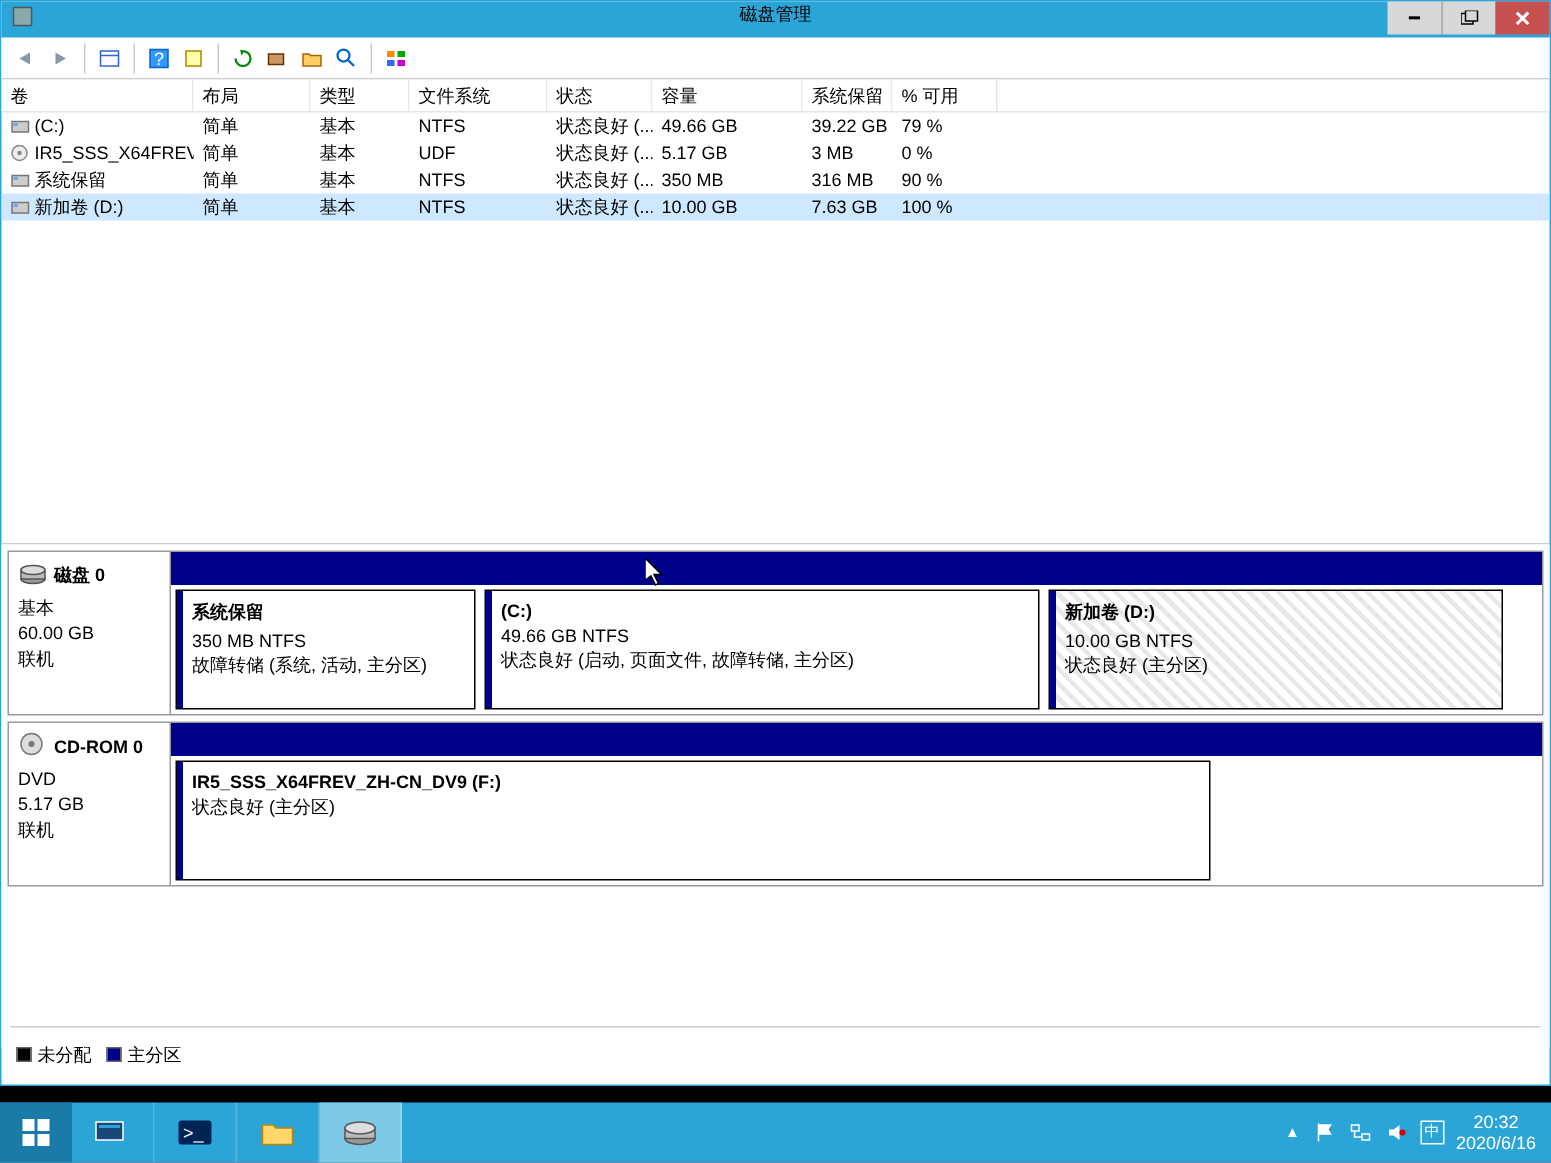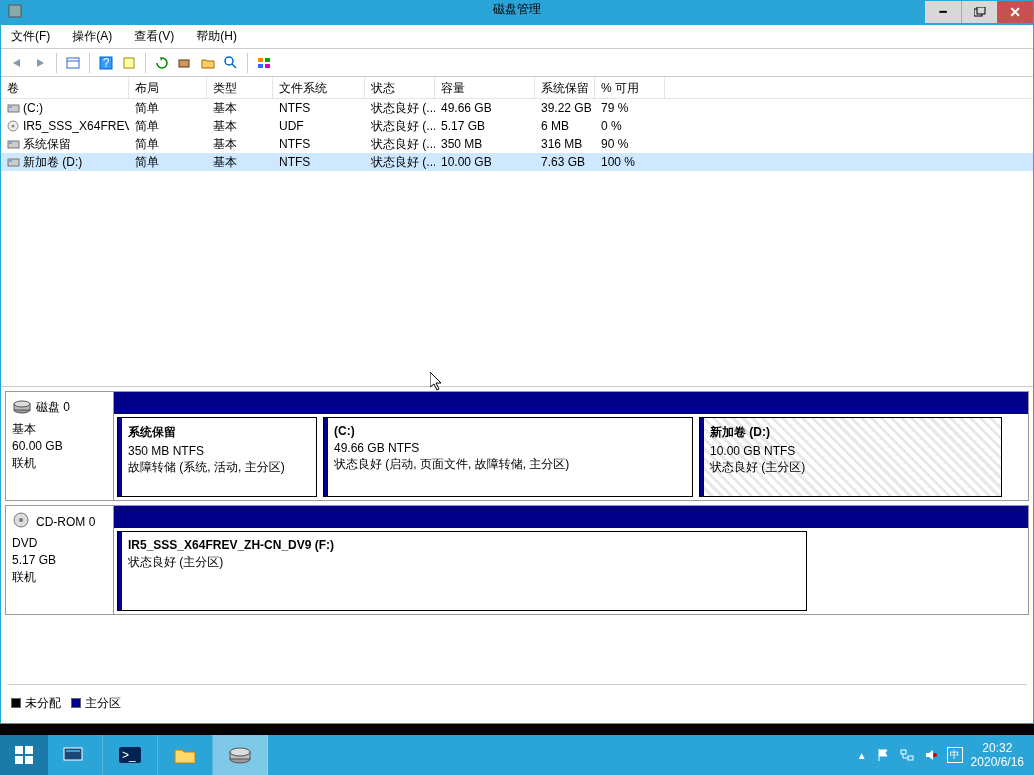--- a/index.html
+++ b/index.html
@@ -30,21 +30,21 @@
 .col-type{width:66px}
 .col-fs{width:92px}
 .col-status{width:70px}
 .col-cap{width:100px}
 .col-free{width:60px}
 .col-pct{width:70px}
 .vol-icon{width:14px;height:12px;display:inline-flex;align-items:center;justify-content:center}
 .disk-panel{flex:1;overflow:auto;background:#fff;padding:0}
 .disk-row{display:flex;border:1px solid #999;margin:4px;min-height:110px}
 .disk-info{width:108px;padding:6px;border-right:1px solid #999;background:#fff}
-.disk-info-title{font-weight:normal;display:flex;align-items:center;gap:4px;margin-bottom:4px}
+.disk-info-title{font-weight:bold;display:flex;align-items:center;gap:4px;margin-bottom:4px}
 .disk-info-line{line-height:17px}
 .disk-parts{flex:1;display:flex;flex-direction:column}
 .parts-headerbar{height:22px;background:#00008b;width:100%}
 .parts-body{flex:1;display:flex}
 .partition{border:1px solid #000;margin:3px 3px 3px 3px;padding:6px;position:relative}
 .partition.hatched{background:repeating-linear-gradient(45deg,#e8e8e8 0,#e8e8e8 3px,#fff 3px,#fff 7px)}
 .part-stripe{position:absolute;left:0;top:0;bottom:0;width:4px;background:#00008b}
 .part-title{font-weight:bold;margin-bottom:2px;padding-left:4px}
 .part-line{padding-left:4px;line-height:16px}
 .legend{position:absolute;bottom:2px;left:6px;height:18px;display:flex;align-items:center;gap:10px;padding:18px 4px;background:#fff;width:calc(100% - 12px);border-top:1px solid #ccc}
@@ -75,26 +75,20 @@
       <div class="titlebar-btn max">
         <svg width="12" height="10">
             <rect x="0" y="2" width="8" height="7" fill="none" stroke="#000"></rect>
             <rect x="3" y="0" width="8" height="7" fill="#d8d8d8" stroke="#000"></rect>
           </svg>
       </div>
       <div class="titlebar-btn close">✕</div>
     </div>
   </div>
 
-  <div class="menubar">
-    <span class="menubar-item">文件(F)</span>
-    <span class="menubar-item">操作(A)</span>
-    <span class="menubar-item">查看(V)</span>
-    <span class="menubar-item">帮助(H)</span>
-  </div>
 
   <div class="toolbar">
     <div class="tb-btn">
         <svg width="14" height="12">
           <path d="M10 2 L3 6 L10 10 Z" fill="#89a"></path>
         </svg>
       </div>
     <div class="tb-btn">
         <svg width="14" height="12">
           <path d="M4 2 L11 6 L4 10 Z" fill="#89a"></path>
@@ -192,21 +186,21 @@
                   <circle cx="6" cy="6" r="1.5" fill="#888"></circle>
                 </svg>
               </span>
               <span>IR5_SSS_X64FREV...</span>
             </div>
             <div class="vt-cell col-layout">简单</div>
             <div class="vt-cell col-type">基本</div>
             <div class="vt-cell col-fs">UDF</div>
             <div class="vt-cell col-status">状态良好 (...</div>
             <div class="vt-cell col-cap">5.17 GB</div>
-            <div class="vt-cell col-free">6 MB</div>
+            <div class="vt-cell col-free">3 MB</div>
             <div class="vt-cell col-pct">0 %</div>
           </div>
           <div class="vt-row">
             <div class="vt-cell col-vol">
               <span class="vol-icon">
                 <svg width="14" height="12">
                   <rect x="1" y="3" width="11" height="7" fill="#ccc" stroke="#777"></rect>
                   <rect x="2" y="4" width="3" height="2" fill="#6af"></rect>
                 </svg>
               </span>

